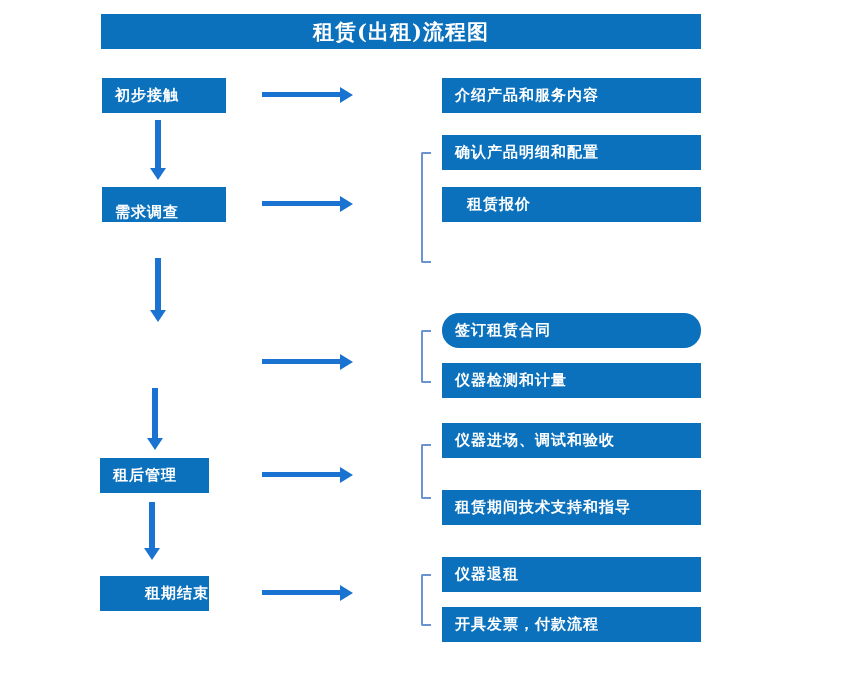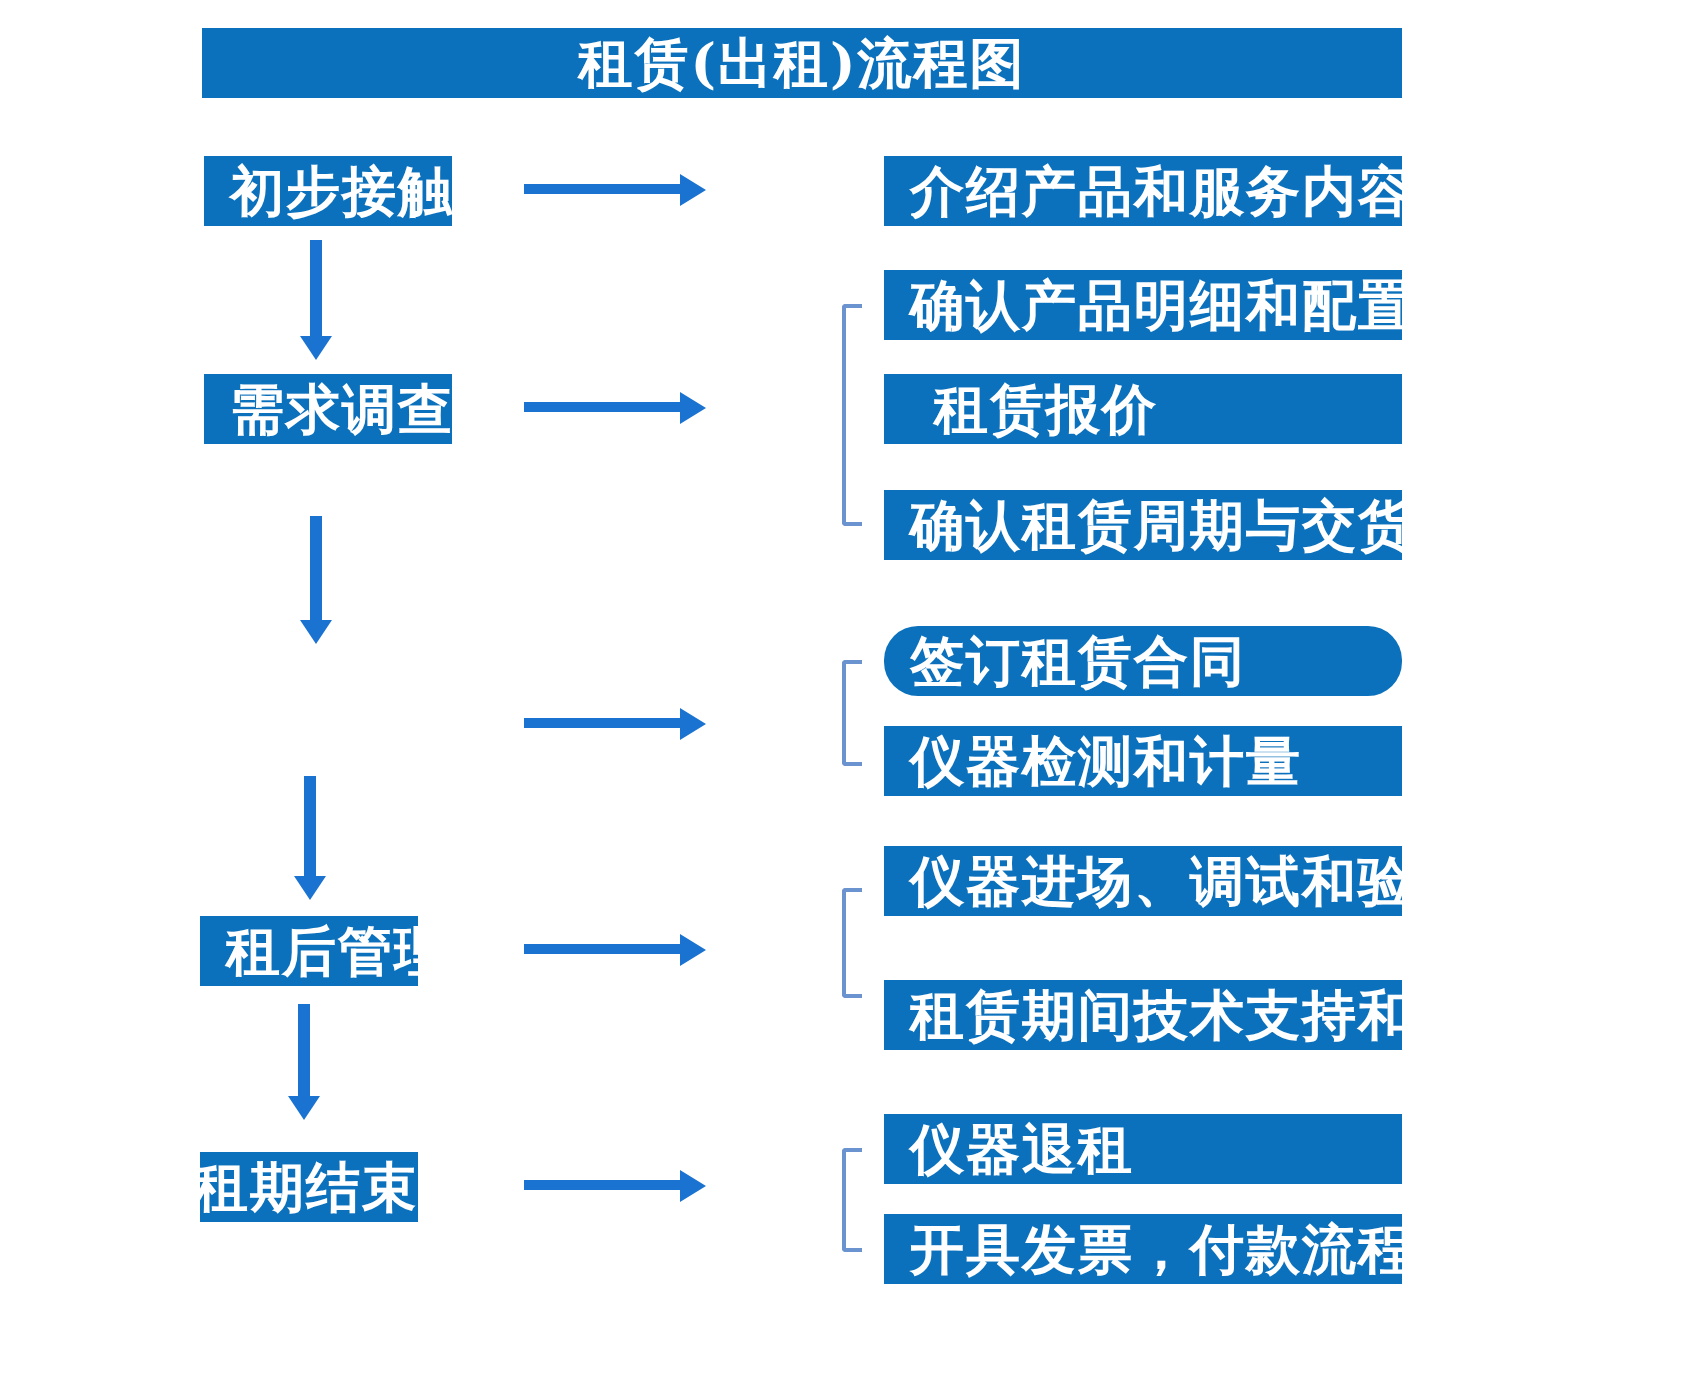--- a/index.html
+++ b/index.html
@@ -14,46 +14,46 @@
     background: var(--background, #ffffff);
     font-family: "DejaVu Serif", "Liberation Serif", serif;
     overflow: hidden;
   }
   .title-bar {
     position: absolute;
     left: 101px; top: 14px;
     width: 600px; height: 35px;
     background: var(--box_fill, #0b71bc);
     color: var(--text, #ffffff);
-    font-size: 27px;
+    font-size: 21px;
     font-weight: bold;
     display: flex;
     align-items: center;
     justify-content: center;
     letter-spacing: 1px;
   }
   .stage, .detail {
     position: absolute;
     background: var(--box_fill, #0b71bc);
     color: var(--text, #ffffff);
-    font-size: 27px;
+    font-size: 15px;
     font-weight: bold;
     display: flex;
     align-items: center;
     padding-left: 13px;
     box-sizing: border-box;
     letter-spacing: 1px;
     white-space: nowrap;
   }
   .stage { height: 35px; }
   .detail { left: 442px; width: 259px; height: 35px; }
 
   
   .s1 { left: 102px; top: 78px;  width: 124px; }
-  .s2 { left: 102px; top: 187px; width: 124px; }
+  .s2 { left: 102px; top: 187px; width: 124px; align-items: flex-end; }
   .s3 { left: 102px; top: 345px; width: 108px; }
   .s4 { left: 100px; top: 458px; width: 109px; }
   .s5 { left: 100px; top: 576px; width: 109px; justify-content: flex-end; }
 
   
   .d1  { top: 78px; }
   .d2  { top: 135px; }
   .d3  { top: 187px; padding-left: 25px; }
   .d4  { top: 245px; }
   .d5  { top: 313px; border-radius: 17px; }
@@ -154,23 +154,20 @@
 
   <div class="detail d1">
     <span>介绍产品和服务内容</span>
   </div>
   <div class="detail d2">
     <span>确认产品明细和配置</span>
   </div>
   <div class="detail d3">
     <span>租赁报价</span>
   </div>
-  <div class="detail d4">
-    <span>确认租赁周期与交货时间</span>
-  </div>
   <div class="detail d5">
     <span>签订租赁合同</span>
   </div>
   <div class="detail d7">
     <span>仪器进场、调试和验收</span>
   </div>
   <div class="detail d6">
     <span>仪器检测和计量</span>
   </div>
   <div class="detail d8">

